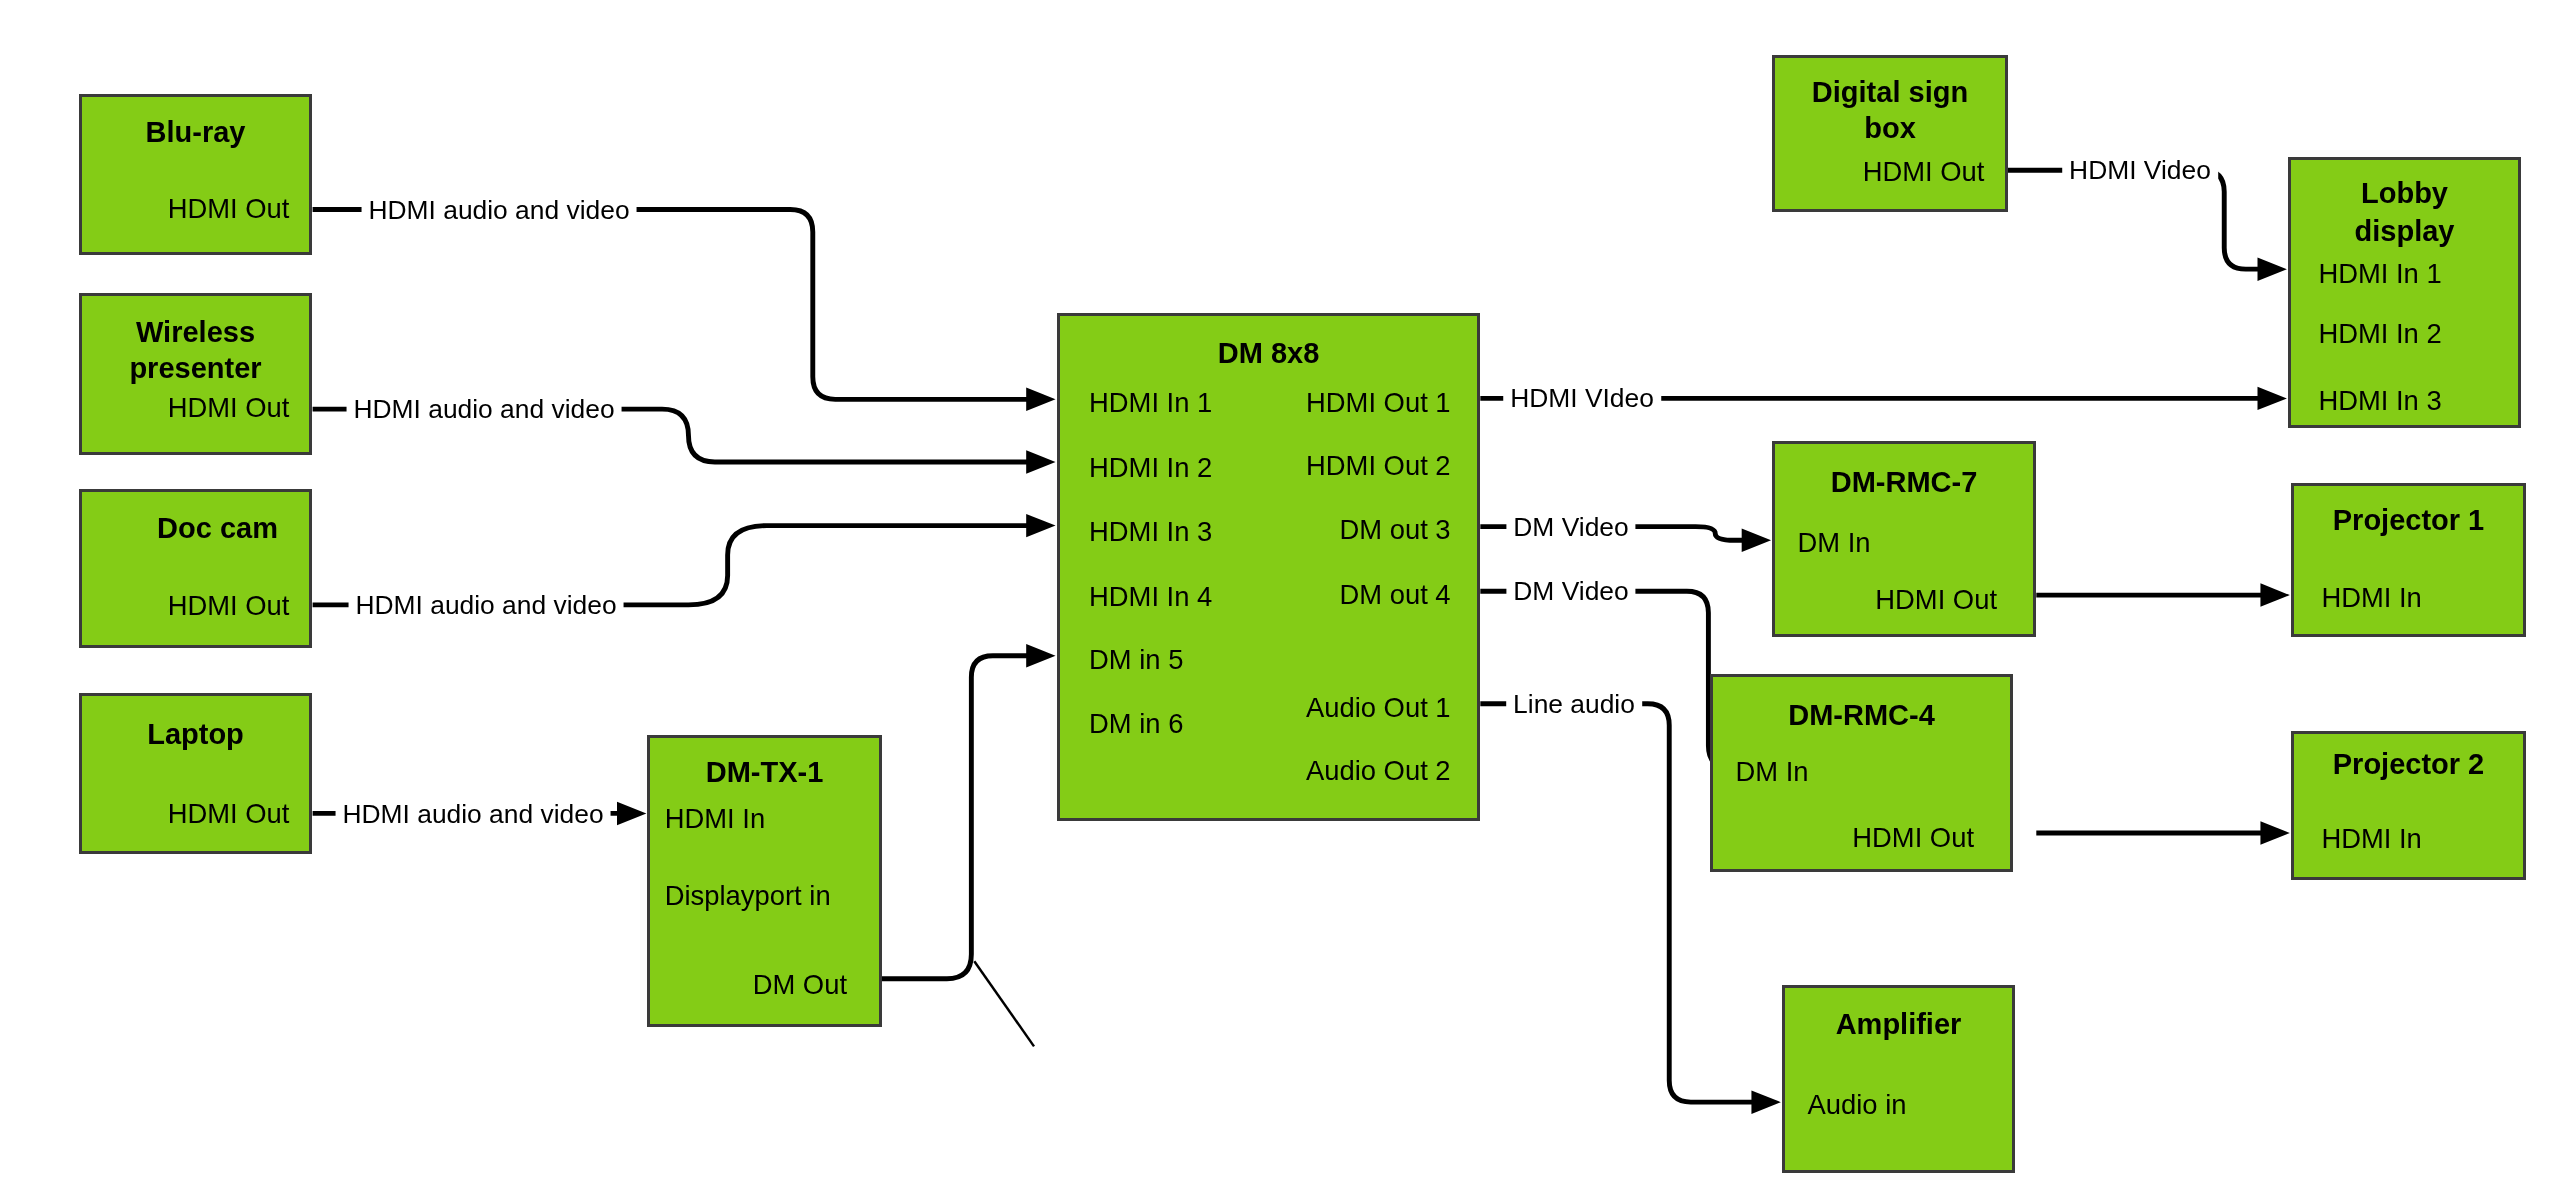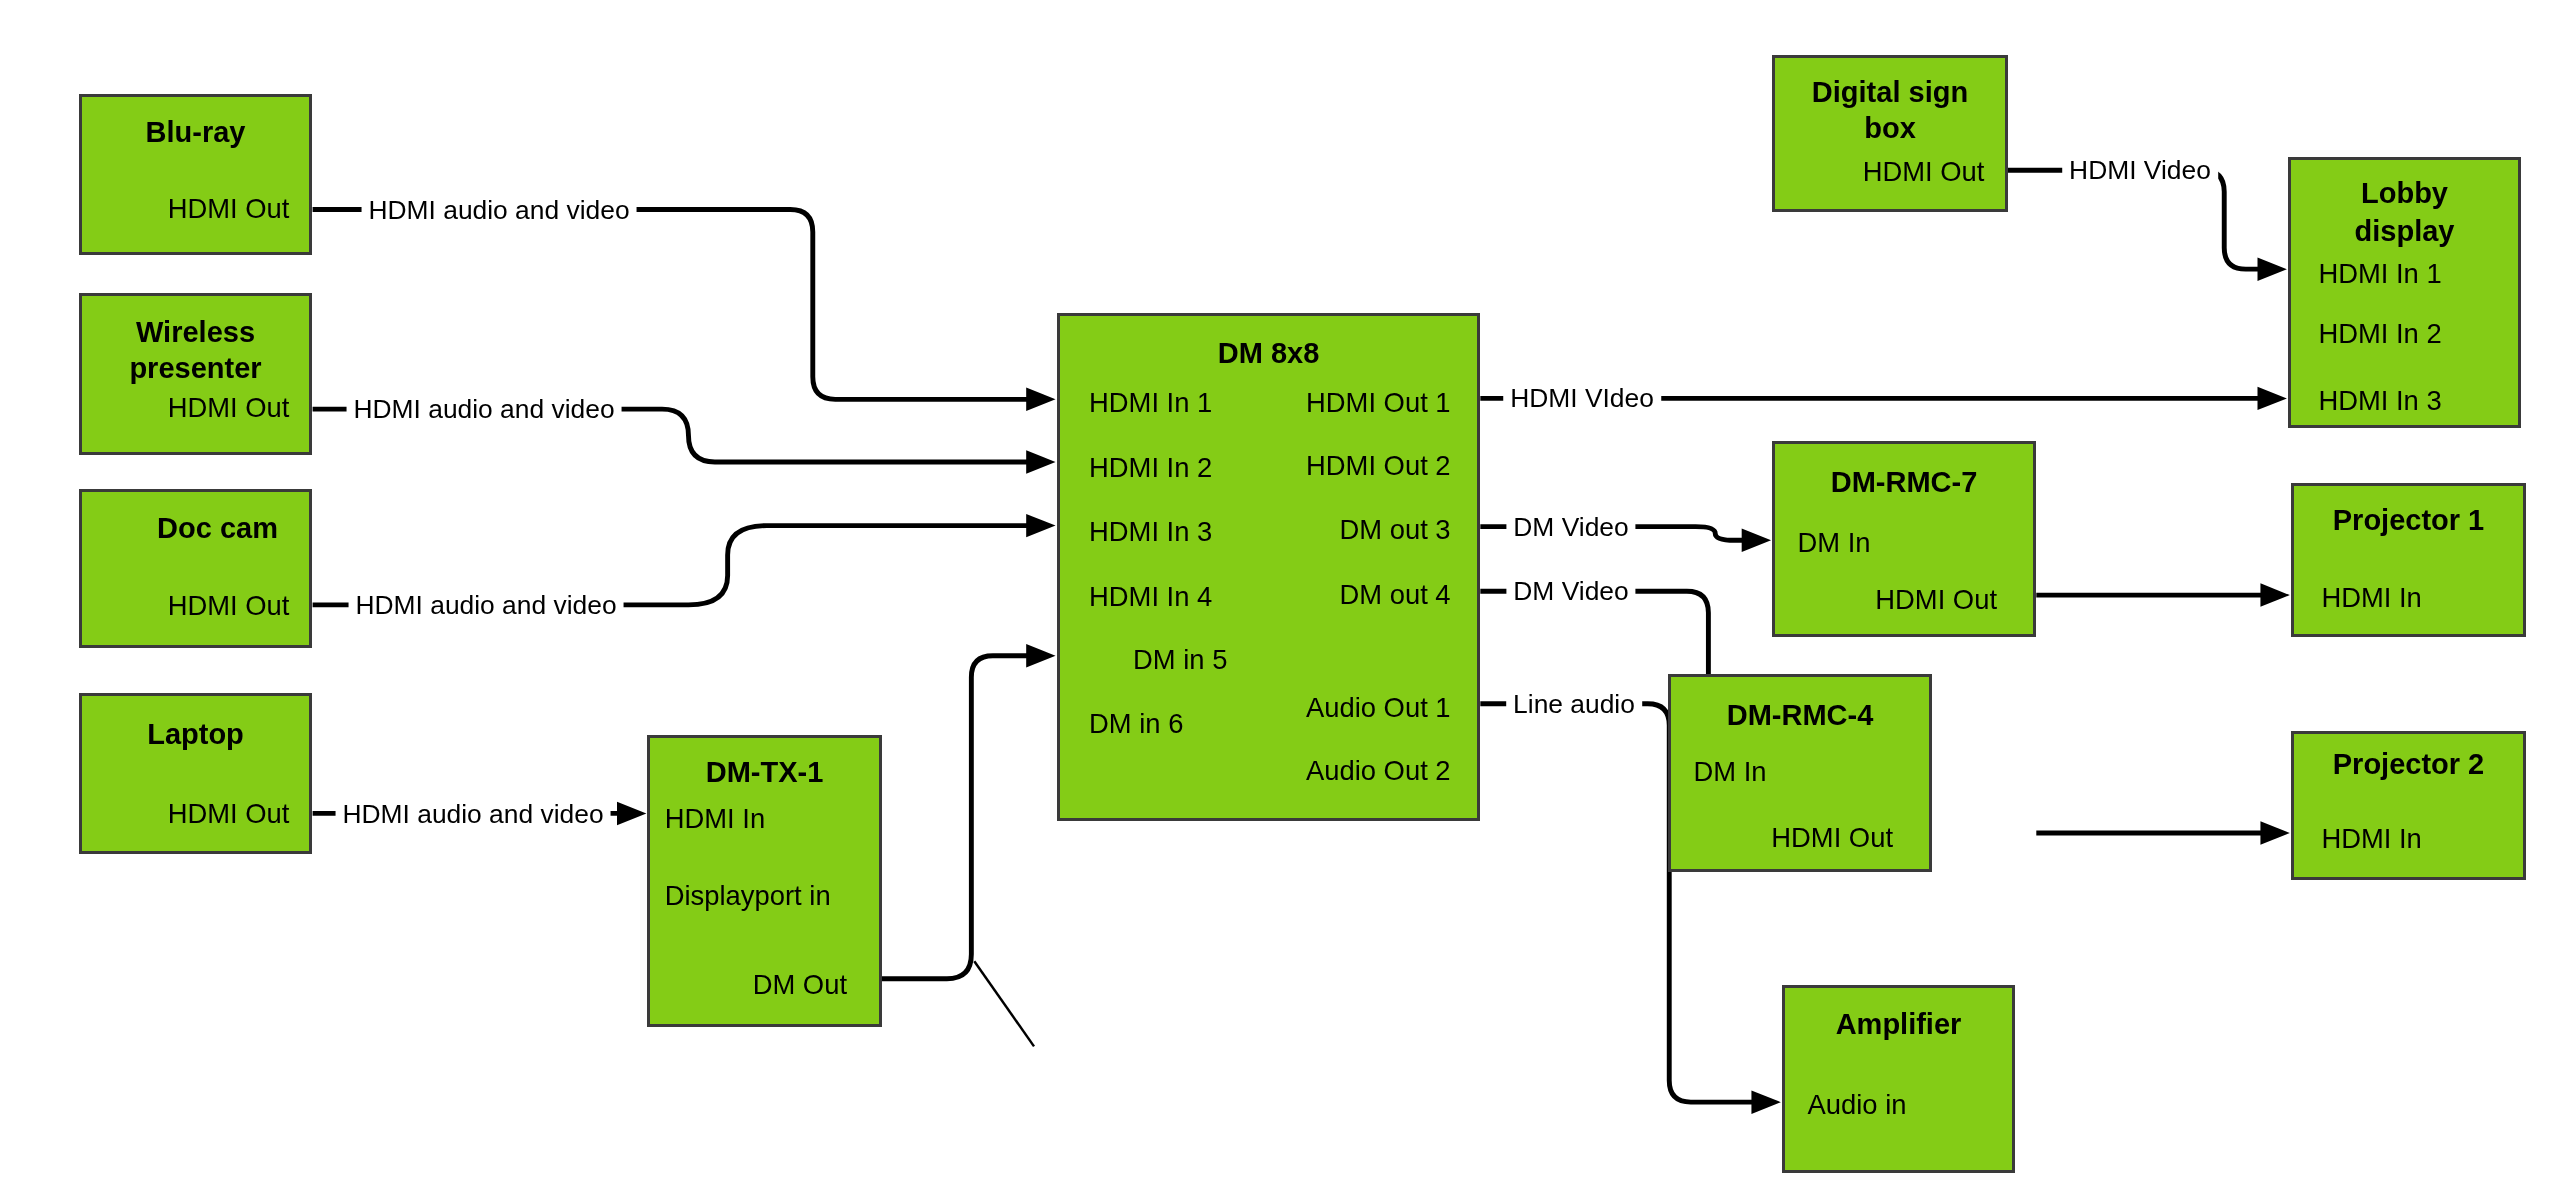--- a/index.html
+++ b/index.html
@@ -113,21 +113,21 @@
     <span class="port" style="left:14.7px;top:157px;">Displayport in</span>
     <span class="port" style="right:32px;top:246px;">DM Out</span>
   </div>
 
   <div class="node" style="left:1057px;top:313px;width:423px;height:508px;">
     <div class="title" style="top:37px;">DM 8x8</div>
     <span class="port" style="left:29px;top:86px;">HDMI In 1</span>
     <span class="port" style="left:29px;top:151px;">HDMI In 2</span>
     <span class="port" style="left:29px;top:215px;">HDMI In 3</span>
     <span class="port" style="left:29px;top:280px;">HDMI In 4</span>
-    <span class="port" style="left:29px;top:343px;margin-left:44px;">DM in 5</span>
+    <span class="port" style="left:29px;top:343px;">DM in 5</span>
     <span class="port" style="left:29px;top:407px;">DM in 6</span>
     <span class="port" style="right:26.4px;top:86px;">HDMI Out 1</span>
     <span class="port" style="right:26.4px;top:149px;">HDMI Out 2</span>
     <span class="port" style="right:26.4px;top:213px;">DM out 3</span>
     <span class="port" style="right:26.4px;top:278px;">DM out 4</span>
     <span class="port" style="right:26.4px;top:391px;">Audio Out 1</span>
     <span class="port" style="right:26.4px;top:454px;">Audio Out 2</span>
   </div>
 
   <div class="node" style="left:1772px;top:55px;width:236px;height:157px;">
@@ -148,21 +148,21 @@
     <div class="title" style="top:38px;">DM-RMC-7</div>
     <span class="port" style="left:22.5px;top:98px;">DM In</span>
     <span class="port" style="right:36px;top:155px;">HDMI Out</span>
   </div>
 
   <div class="node" style="left:2291px;top:483px;width:235px;height:154px;">
     <div class="title" style="top:34px;">Projector 1</div>
     <span class="port" style="left:27.4px;top:111px;">HDMI In</span>
   </div>
 
-  <div class="node" style="left:1668px;top:674px;width:264px;height:198px;">
+  <div class="node" style="left:1710px;top:674px;width:303px;height:198px;">
     <div class="title" style="top:38px;">DM-RMC-4</div>
     <span class="port" style="left:22.5px;top:94px;">DM In</span>
     <span class="port" style="right:36px;top:160px;">HDMI Out</span>
   </div>
 
   <div class="node" style="left:2291px;top:731px;width:235px;height:149px;">
     <div class="title" style="top:30px;">Projector 2</div>
     <span class="port" style="left:27.4px;top:104px;">HDMI In</span>
   </div>
 

